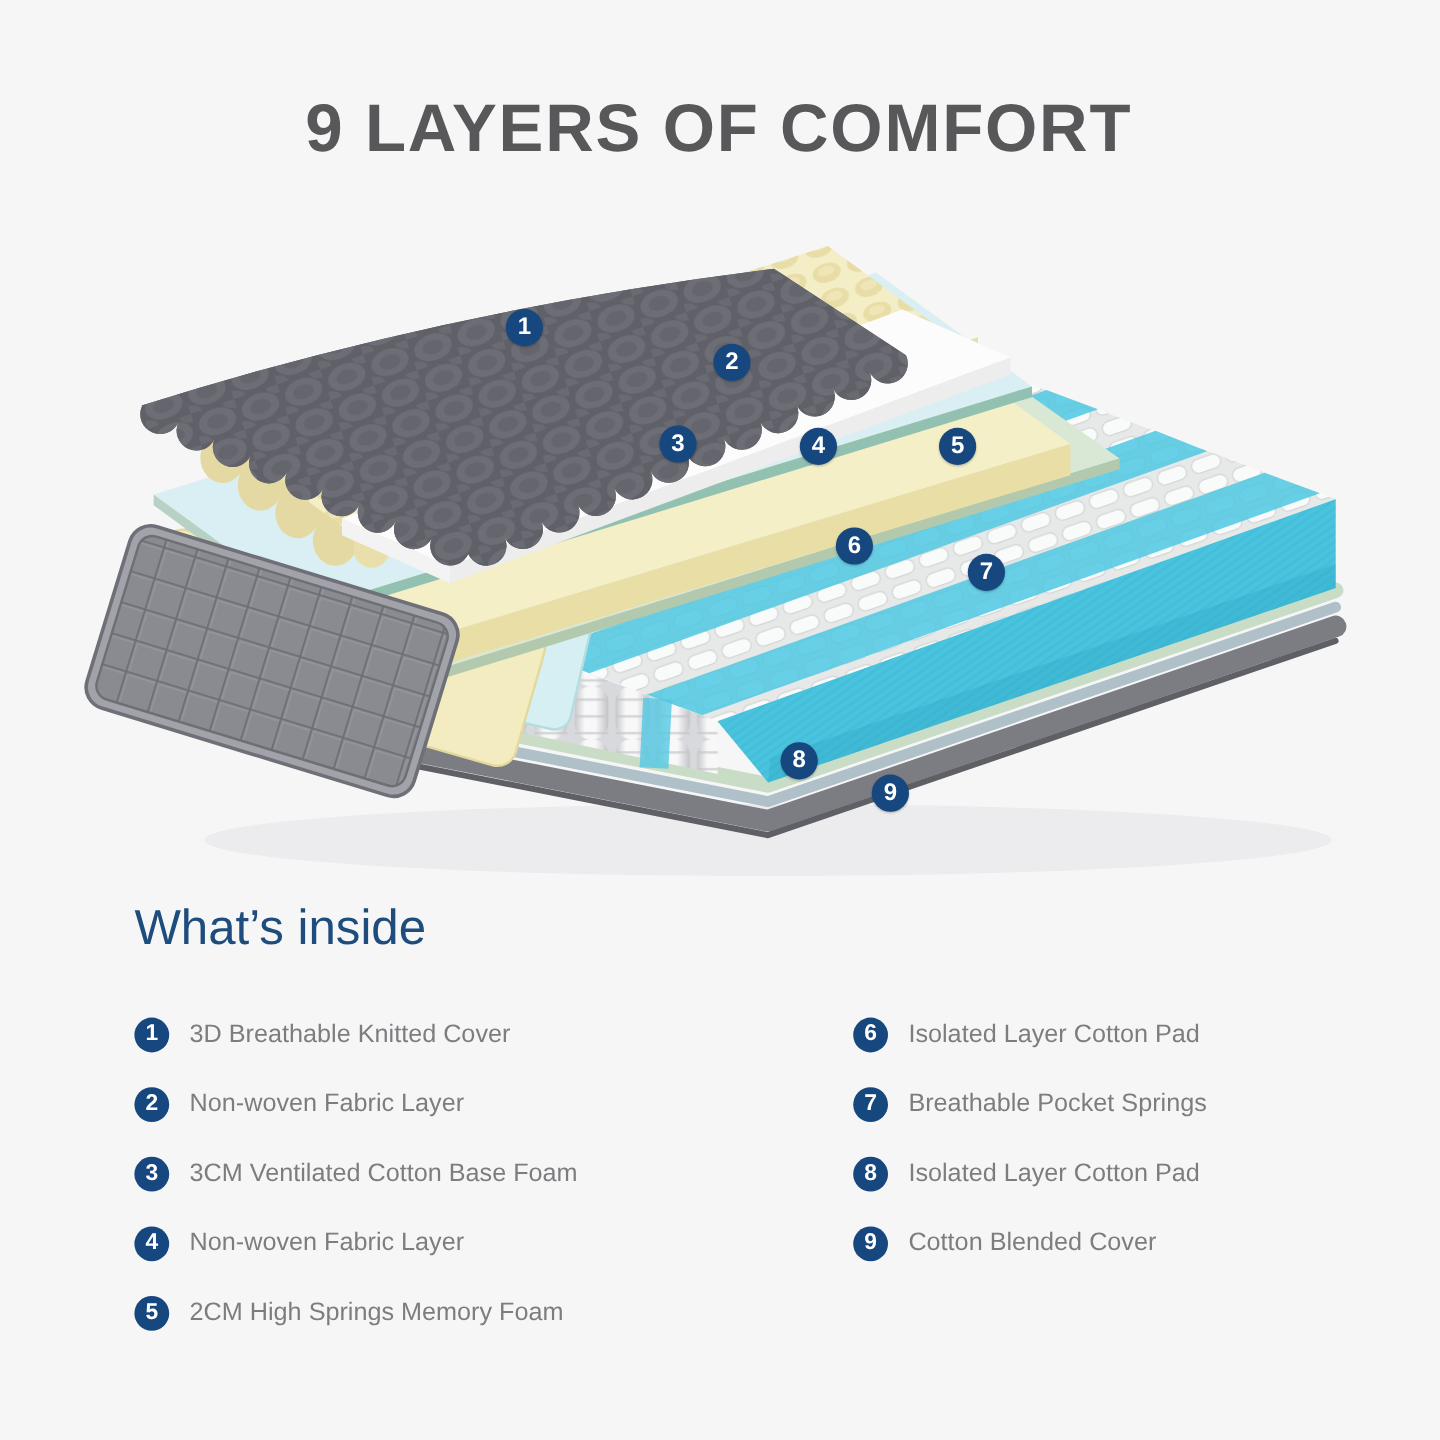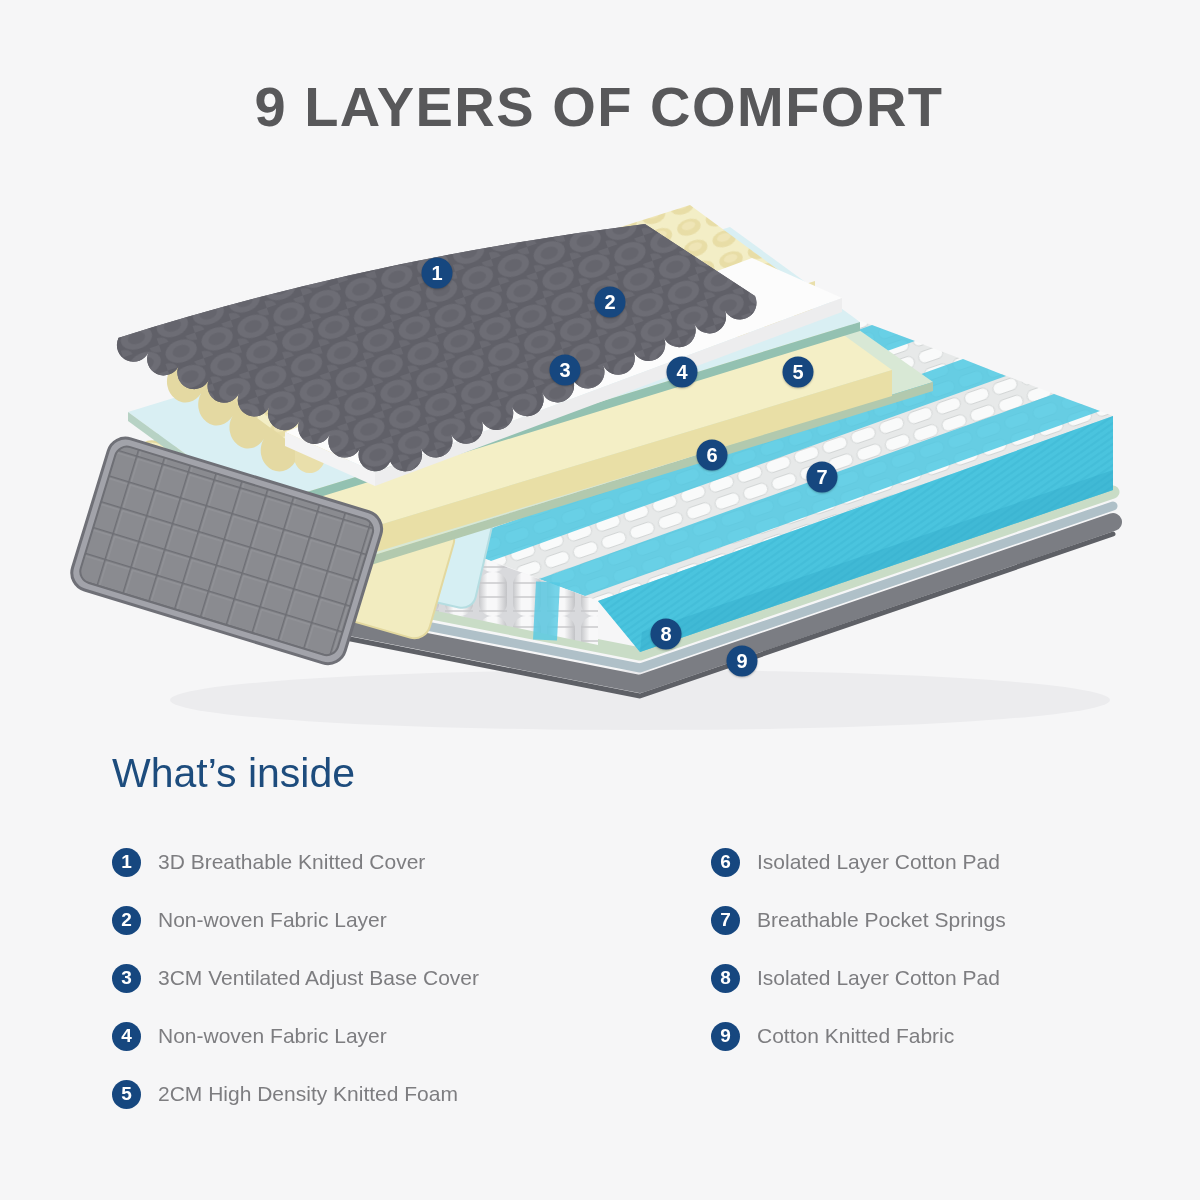--- a/index.html
+++ b/index.html
@@ -169,44 +169,44 @@
     <div class="lrow">
       <span class="lnum">1</span>
       <span class="ltext">3D Breathable Knitted Cover</span>
     </div>
     <div class="lrow">
       <span class="lnum">2</span>
       <span class="ltext">Non-woven Fabric Layer</span>
     </div>
     <div class="lrow">
       <span class="lnum">3</span>
-      <span class="ltext">3CM Ventilated Adjust Base Cover</span>
+      <span class="ltext">3CM Ventilated Cotton Base Foam</span>
     </div>
     <div class="lrow">
       <span class="lnum">4</span>
       <span class="ltext">Non-woven Fabric Layer</span>
     </div>
     <div class="lrow">
       <span class="lnum">5</span>
-      <span class="ltext">2CM High Density Knitted Foam</span>
+      <span class="ltext">2CM High Springs Memory Foam</span>
     </div>
   </div>
 
   <div id="legend-right" class="legend-col">
     <div class="lrow">
       <span class="lnum">6</span>
       <span class="ltext">Isolated Layer Cotton Pad</span>
     </div>
     <div class="lrow">
       <span class="lnum">7</span>
       <span class="ltext">Breathable Pocket Springs</span>
     </div>
     <div class="lrow">
       <span class="lnum">8</span>
       <span class="ltext">Isolated Layer Cotton Pad</span>
     </div>
     <div class="lrow">
       <span class="lnum">9</span>
-      <span class="ltext">Cotton Knitted Fabric</span>
+      <span class="ltext">Cotton Blended Cover</span>
     </div>
   </div>
 
 </div>
 
 </body></html>

